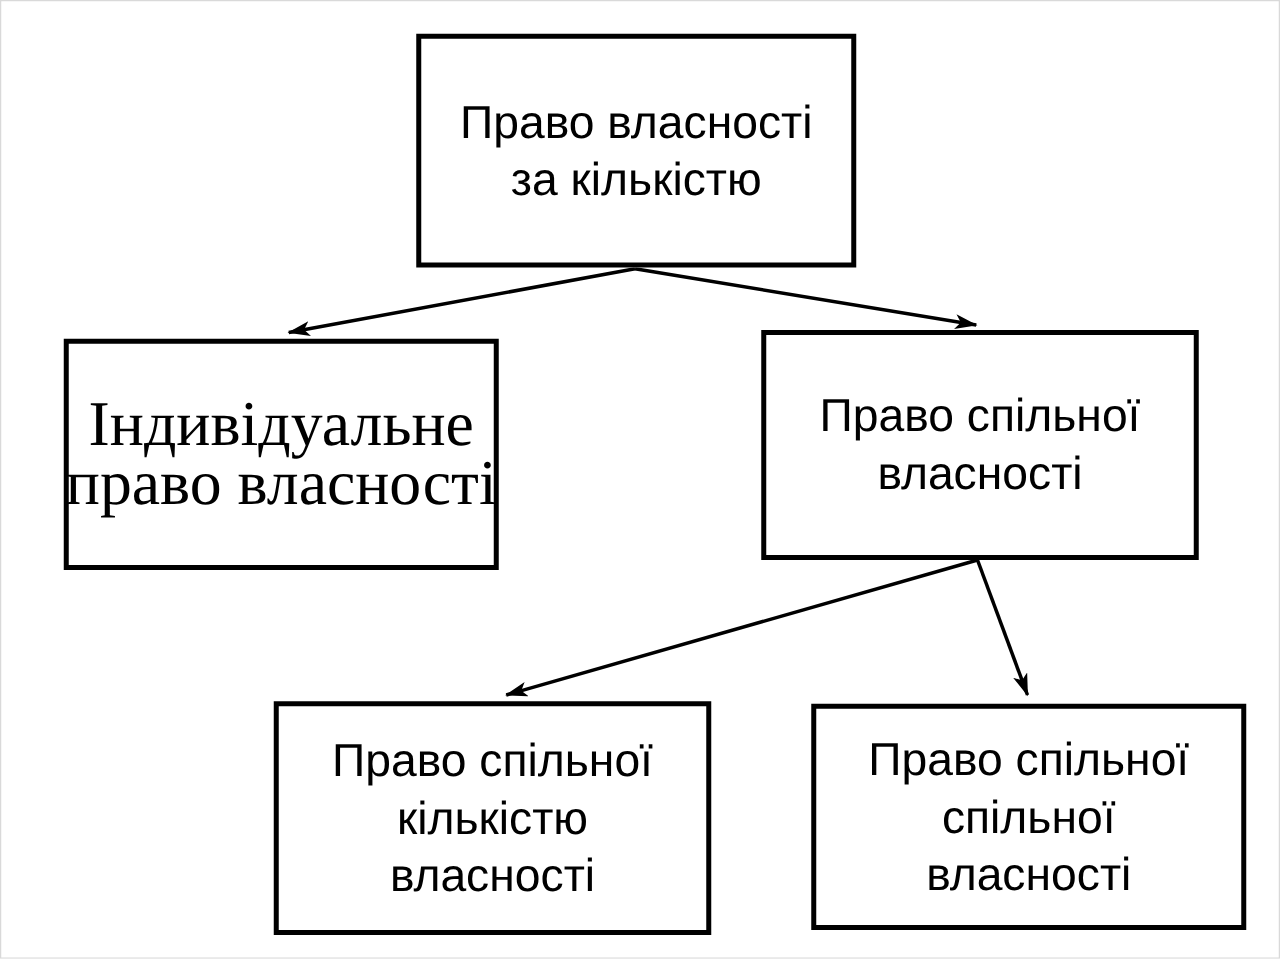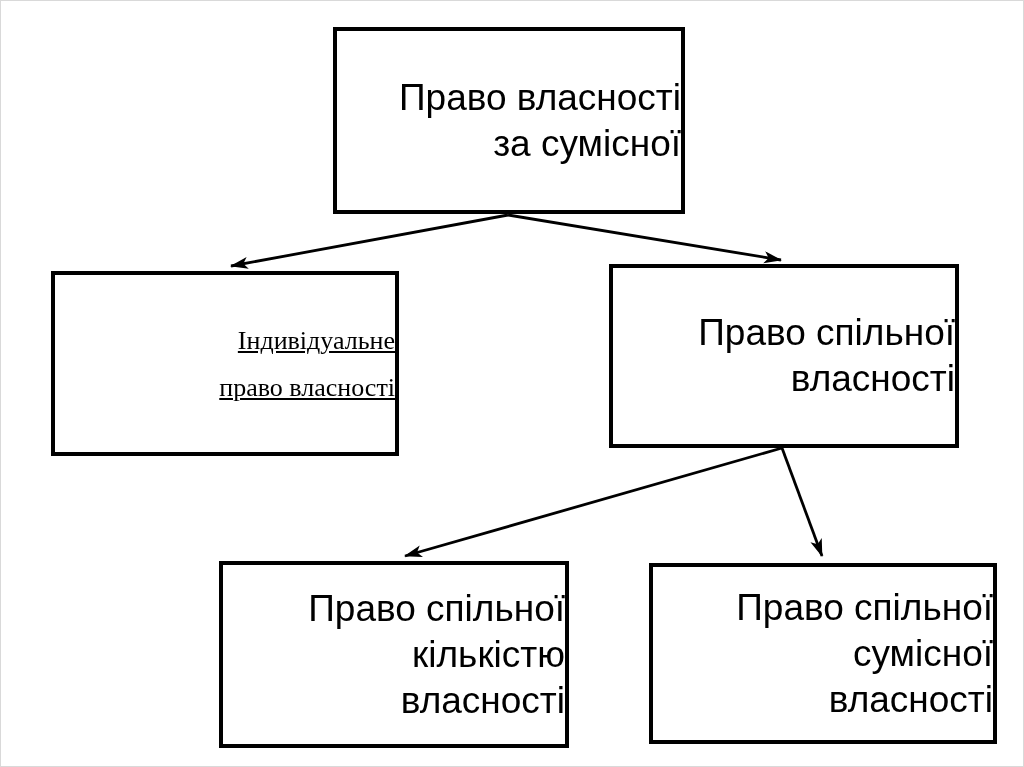--- a/index.html
+++ b/index.html
@@ -25,37 +25,36 @@
     pointer-events: none;
   }
   .node {
     position: absolute;
     box-sizing: border-box;
     border: 4px solid #000000;
     background: #ffffff;
     display: flex;
     flex-direction: column;
     justify-content: center;
-    align-items: flex-end;
+    align-items: center;
     text-align: center;
     color: #000000;
   }
   .node .line {
     white-space: nowrap;
   }
   .sans {
     font-family: "Liberation Sans", "DejaVu Sans", sans-serif;
     font-size: 37px;
     line-height: 46px;
   }
   .serif {
     font-family: "Liberation Serif", "DejaVu Serif", serif;
-    font-size: 26px;
+    font-size: 51px;
     line-height: 47px;
-    text-decoration: underline;
   }
   .node-root        { left: 332px; top: 26px;  width: 352px; height: 187px; }
   .node-individual  { left: 50px;  top: 270px; width: 348px; height: 185px; }
   .node-common      { left: 608px; top: 263px; width: 350px; height: 184px; }
   .node-partial     { left: 218px; top: 560px; width: 350px; height: 187px; }
   .node-joint       { left: 648px; top: 562px; width: 348px; height: 181px; }
 </style>
 </head>
 <body>
 
@@ -68,38 +67,38 @@
       </marker>
     </defs>
     <line x1="507" y1="214" x2="230" y2="265" stroke="#000000" stroke-width="2.8" marker-end="url(#arrowhead)"></line>
     <line x1="507" y1="214" x2="780" y2="259" stroke="#000000" stroke-width="2.8" marker-end="url(#arrowhead)"></line>
     <line x1="781" y1="447" x2="404" y2="555" stroke="#000000" stroke-width="2.8" marker-end="url(#arrowhead)"></line>
     <line x1="781" y1="447" x2="821" y2="555" stroke="#000000" stroke-width="2.8" marker-end="url(#arrowhead)"></line>
   </svg>
 
   <div class="node node-root sans">
     <div class="line">Право власності</div>
-    <div class="line">за сумісної</div>
+    <div class="line">за кількістю</div>
   </div>
 
   <div class="node node-individual serif">
     <div class="line">Індивідуальне</div>
     <div class="line">право власності</div>
   </div>
 
   <div class="node node-common sans">
     <div class="line">Право спільної</div>
     <div class="line">власності</div>
   </div>
 
   <div class="node node-partial sans">
     <div class="line">Право спільної</div>
     <div class="line">кількістю</div>
     <div class="line">власності</div>
   </div>
 
   <div class="node node-joint sans">
     <div class="line">Право спільної</div>
-    <div class="line">сумісної</div>
+    <div class="line">спільної</div>
     <div class="line">власності</div>
   </div>
 
 </div>
 
 </body></html>

